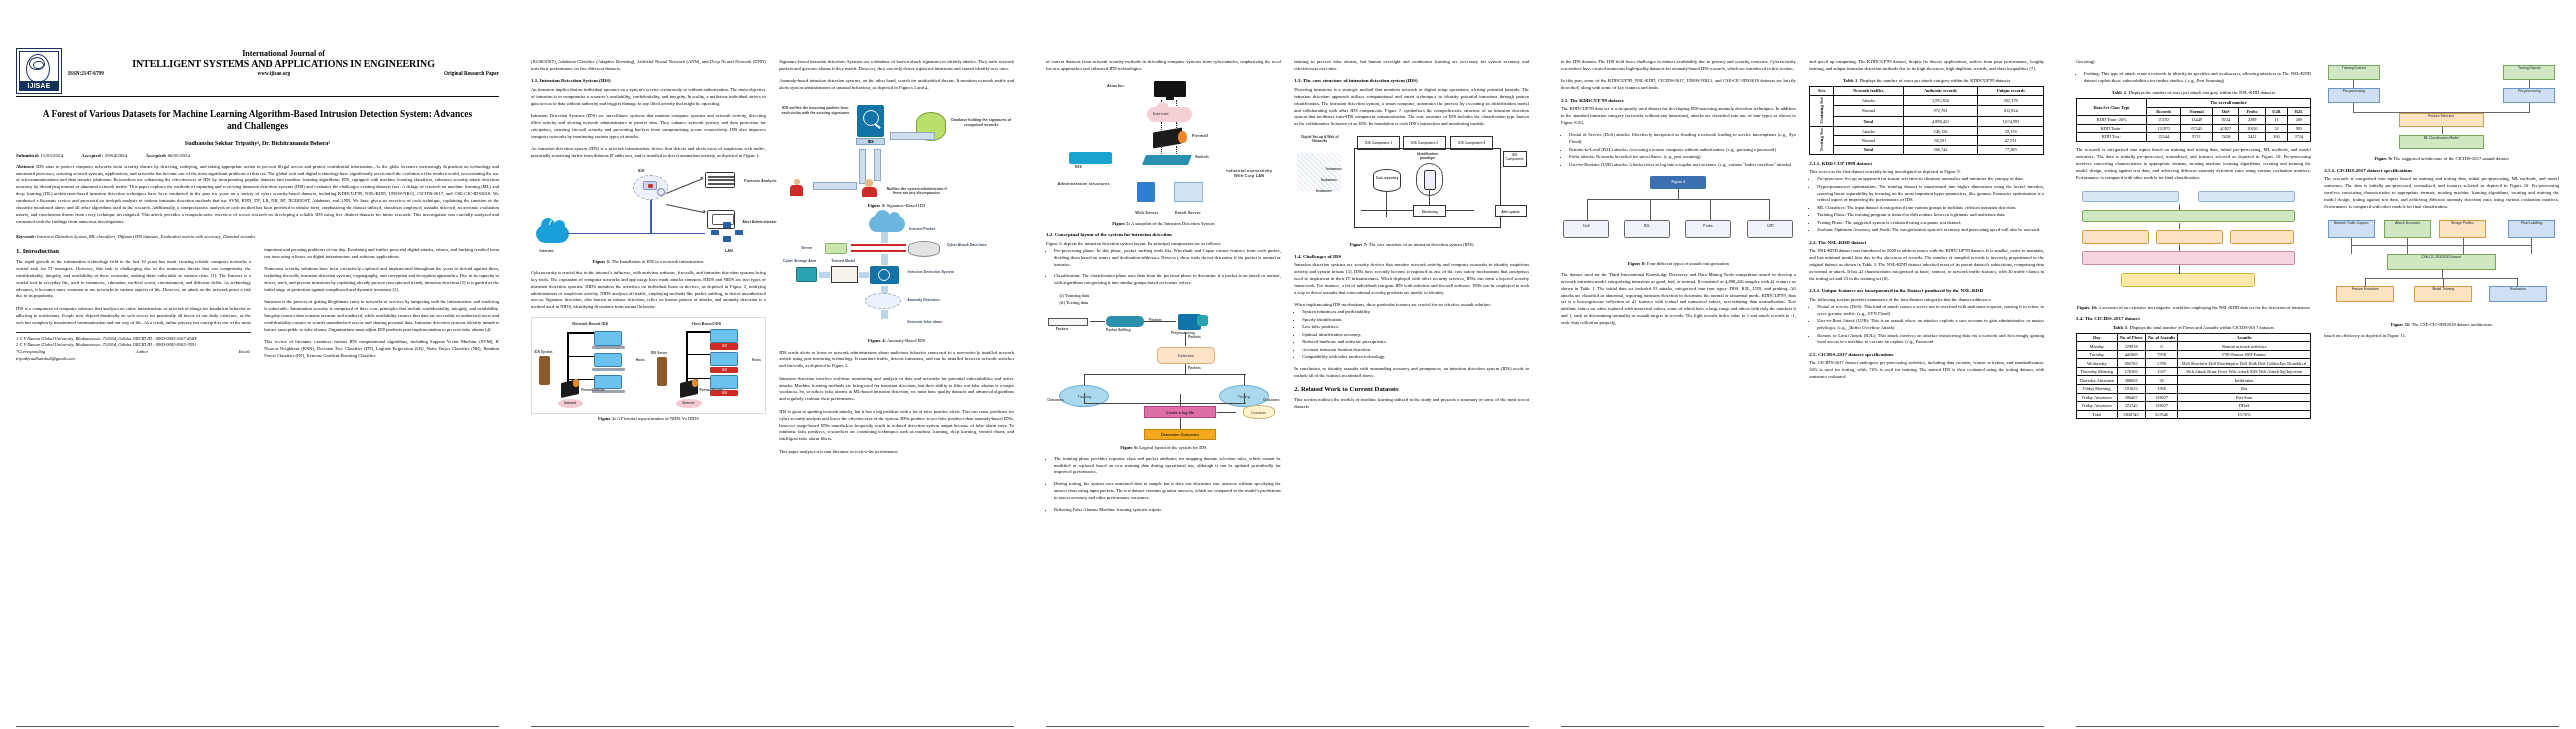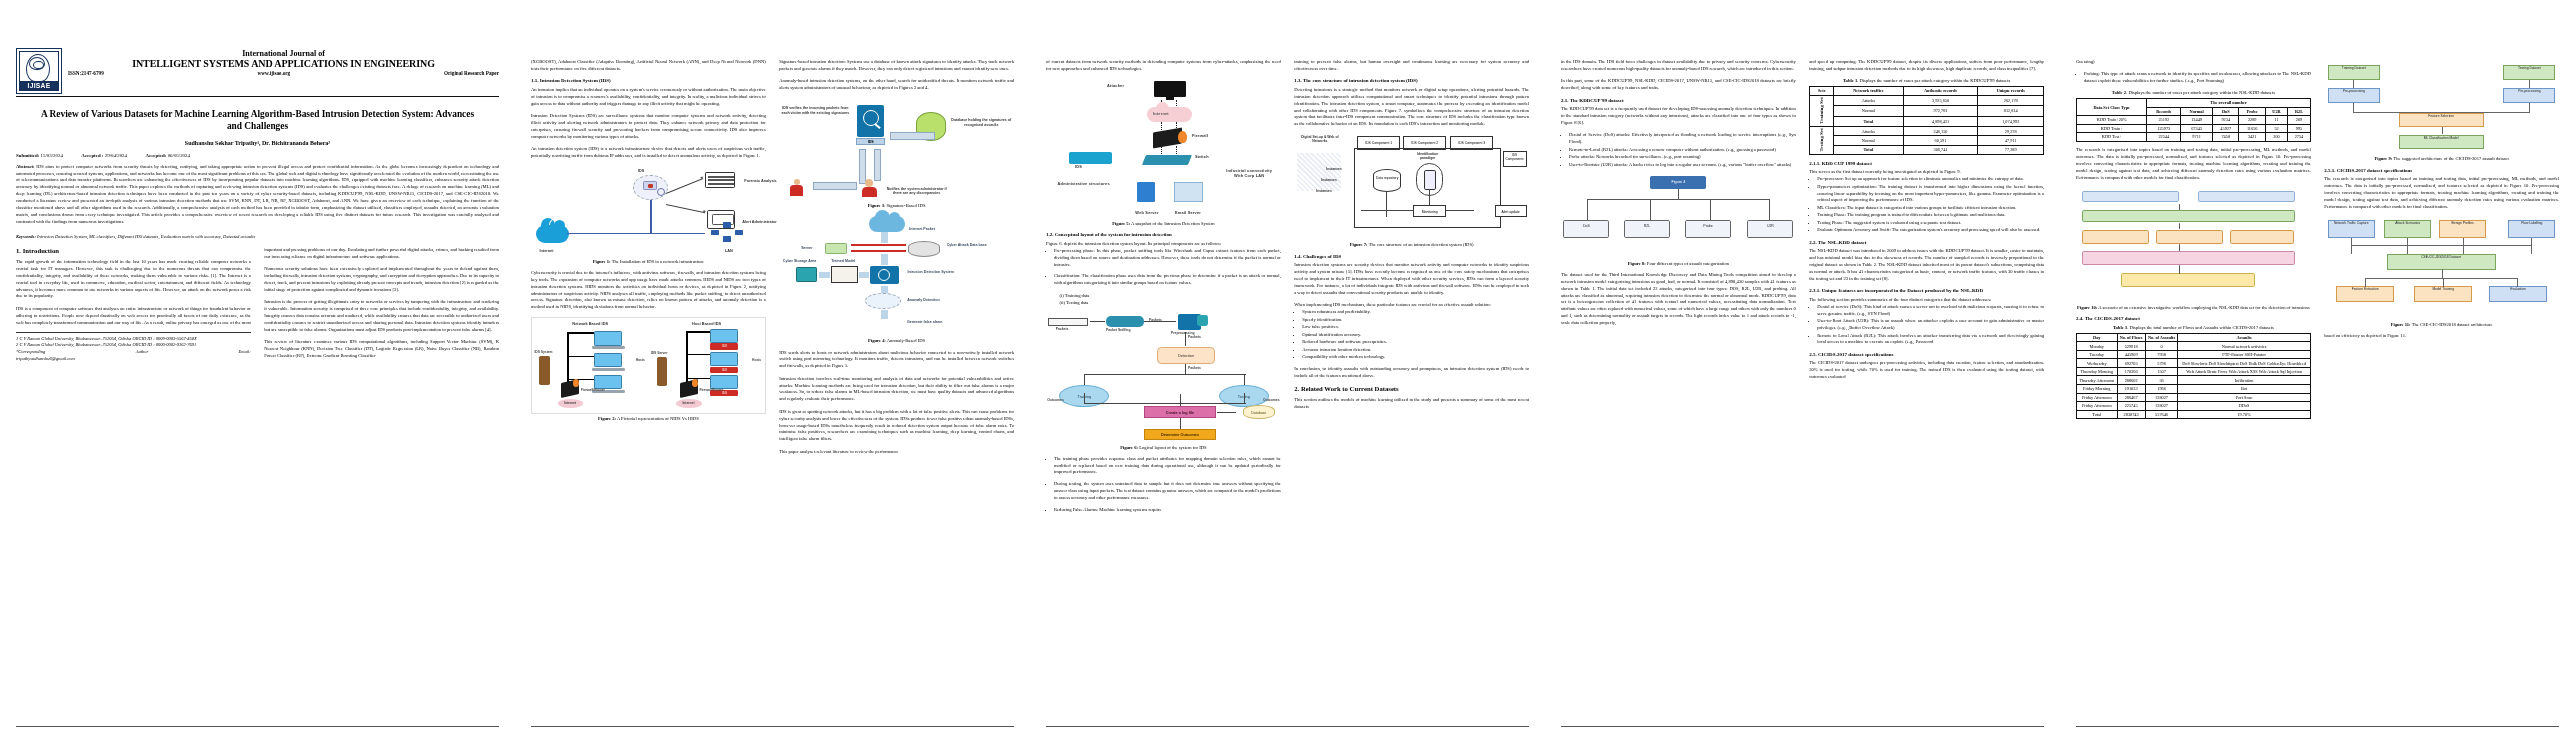--- a/index.html
+++ b/index.html
@@ -374,21 +374,21 @@
         <div class="mh-l2">INTELLIGENT SYSTEMS AND APPLICATIONS IN ENGINEERING</div>
         <div class="mh-row">
           <span>ISSN:2147-6799</span>
           <span class="mid">www.ijisae.org</span>
           <span>Original Research Paper</span>
         </div>
       </div>
     </div>
     <div class="rule"></div>
 
-    <div class="title">A Review of Various Datasets for Machine Learning Algorithm-Based Intrusion Detection System: Advances and Challenges</div>
+    <div class="title">A Forest of Various Datasets for Machine Learning Algorithm-Based Intrusion Detection System: Advances and Challenges</div>
     <div class="authors">Sudhanshu Sekhar Tripathy¹, Dr. Bichitrananda Behera²</div>
 
     <div class="dates">
       <b>Submitted:</b>
       <span>15/03/2024</span>
       <span class="sp"></span>
       <b>Accepted :</b>
       <span>29/04/2024</span>
       <span class="sp"></span>
       <b>Accepted:</b>

